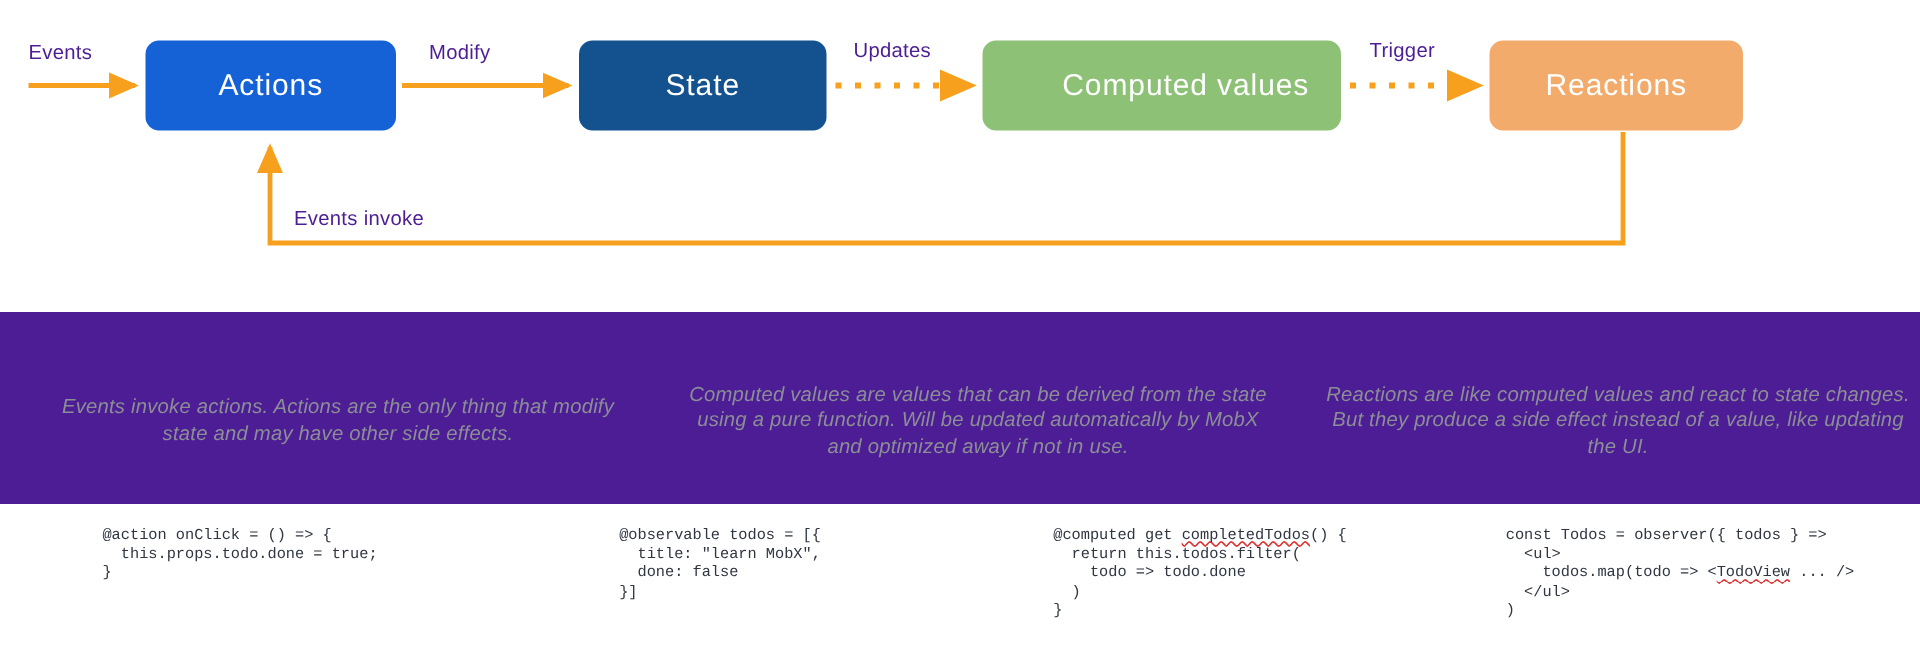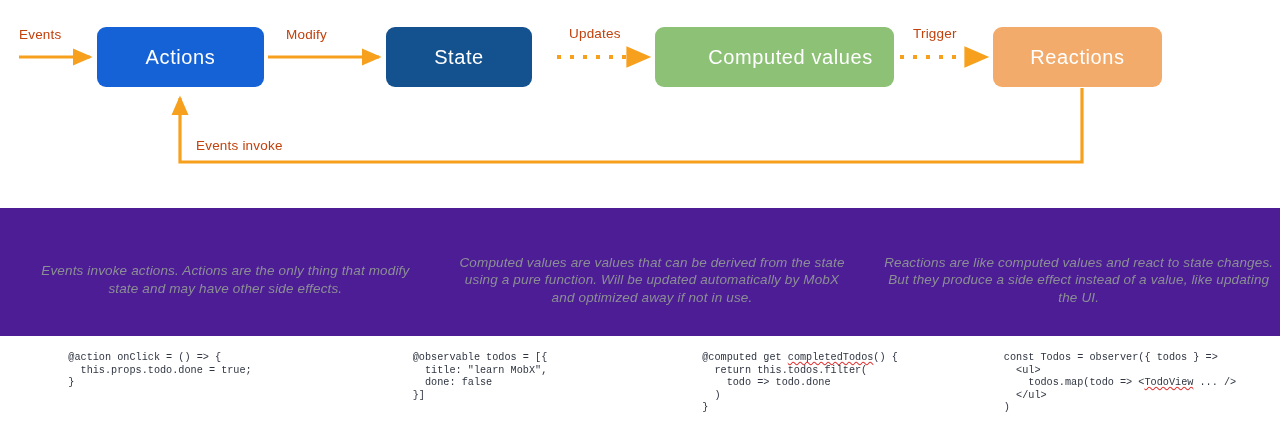--- a/index.html
+++ b/index.html
@@ -41,27 +41,27 @@
   }
   .node-label {
     color: #ffffff;
     font-size: 20px;
     font-weight: 400;
     letter-spacing: 0.6px;
     white-space: nowrap;
   }
 
   #node-actions   { left: 97px;  top: 27px;  width: 167px; height: 60px; }
-  #node-state     { left: 386px; top: 27px;  width: 146px; height: 60px; }
+  #node-state     { left: 386px; top: 27px;  width: 165px; height: 60px; }
   #node-computed  { left: 655px; top: 27px;  width: 239px; height: 60px; }
   #node-reactions { left: 993px; top: 27px;  width: 169px; height: 60px; }
 
   .edge-label {
     position: absolute;
-    color: #c2410c;
+    color: #4c1d95;
     font-size: 13.5px;
     white-space: nowrap;
     letter-spacing: 0.2px;
   }
   #label-events        { left: 19px;  top: 27px; }
   #label-modify        { left: 286px; top: 27px; }
   #label-updates       { left: 569px; top: 26px; }
   #label-trigger       { left: 913px; top: 26px; }
   #label-events-invoke { left: 196px; top: 138px; }
 

